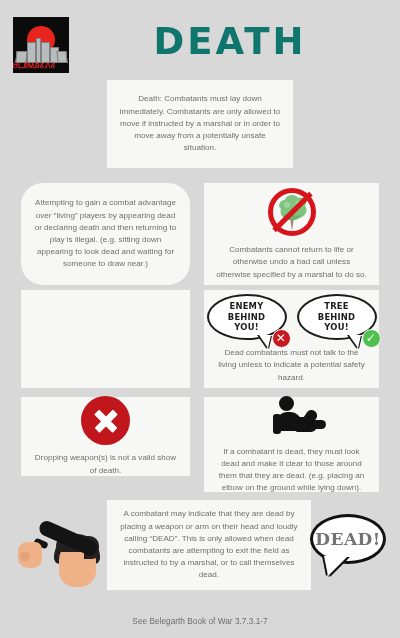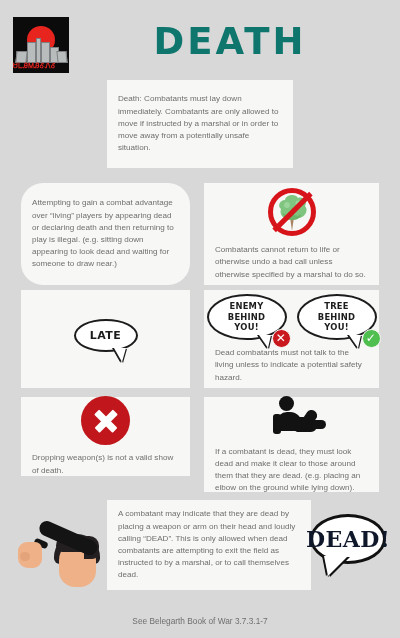--- a/index.html
+++ b/index.html
@@ -51,21 +51,21 @@
   
   .card {
     position:absolute;
     background:#f7f7f5;
     padding:10px 11px;
     display:flex; flex-direction:column;
     align-items:center; justify-content:center;
   }
   .card p {
     font-size:8.1px; line-height:12.2px; color:#6f6f6f;
-    font-family:"Liberation Sans", sans-serif;
+    text-align:center; font-family:"Liberation Sans", sans-serif;
   }
 
   #card-top    { left:107px; top:80px;  width:186px; height:88px; }
   #card-r1l    { left:21px;  top:183px; width:169px; height:102px;border-radius:22px; }
   #card-r1r    { left:204px; top:183px; width:175px; height:102px; }
   #card-r2l    { left:21px;  top:290px; width:169px; height:98px;  }
   #card-r2r    { left:204px; top:290px; width:175px; height:98px;  }
   #card-r3l    { left:21px;  top:397px; width:169px; height:79px;  }
   #card-r3r    { left:204px; top:397px; width:175px; height:95px;  }
   #card-bottom { left:107px; top:500px; width:204px; height:90px;  }
@@ -203,21 +203,21 @@
     background:#e3a37b; border-radius:5px;
   }
 
   
   .dead-bubble {
     position:absolute; left:310px; top:514px;
     width:76px; height:50px;
     border:3px solid #111; border-radius:50%; background:#fff;
     display:flex; align-items:center; justify-content:center;
     font-family:"DejaVu Serif", serif;
-    font-weight:bold; font-size:22px; color:#0f172a; letter-spacing:0.5px;
+    font-weight:bold; font-size:17px; color:#737373; letter-spacing:0.5px;
   }
   .dead-bubble .tail {
     position:absolute; left:11px; bottom:-15px; width:0; height:0;
     border-top:20px solid #fff;
     border-right:20px solid transparent;
     border-left:4px solid transparent;
     filter:drop-shadow(-2px 0px 0 #111) drop-shadow(2px 1.5px 0 #111);
   }
 
   
@@ -265,26 +265,20 @@
         <circle cx="27" cy="23" r="2.5" fill="#6bb56b"></circle>
       </svg>
       <div class="ring"></div>
       <div class="slash"></div>
     </div>
   </div>
   <p>Combatants cannot return to life or otherwise undo a bad call unless otherwise specified by a marshal to do so.</p>
 </div>
 
 <div class="card" id="card-r2l">
-  <div class="icon-wrap">
-    <div class="bubble bubble-late">
-      <span>LATE</span>
-      <span class="tail"></span>
-    </div>
-  </div>
 </div>
 
 <div class="card" id="card-r2r">
   <div class="icon-wrap bubbles-row">
     <div class="bubble bubble-sm">
       <span>ENEMY BEHIND YOU!</span>
       <span class="tail"></span>
       <span class="badge badge-x">✕</span>
     </div>
     <div class="bubble bubble-sm">

